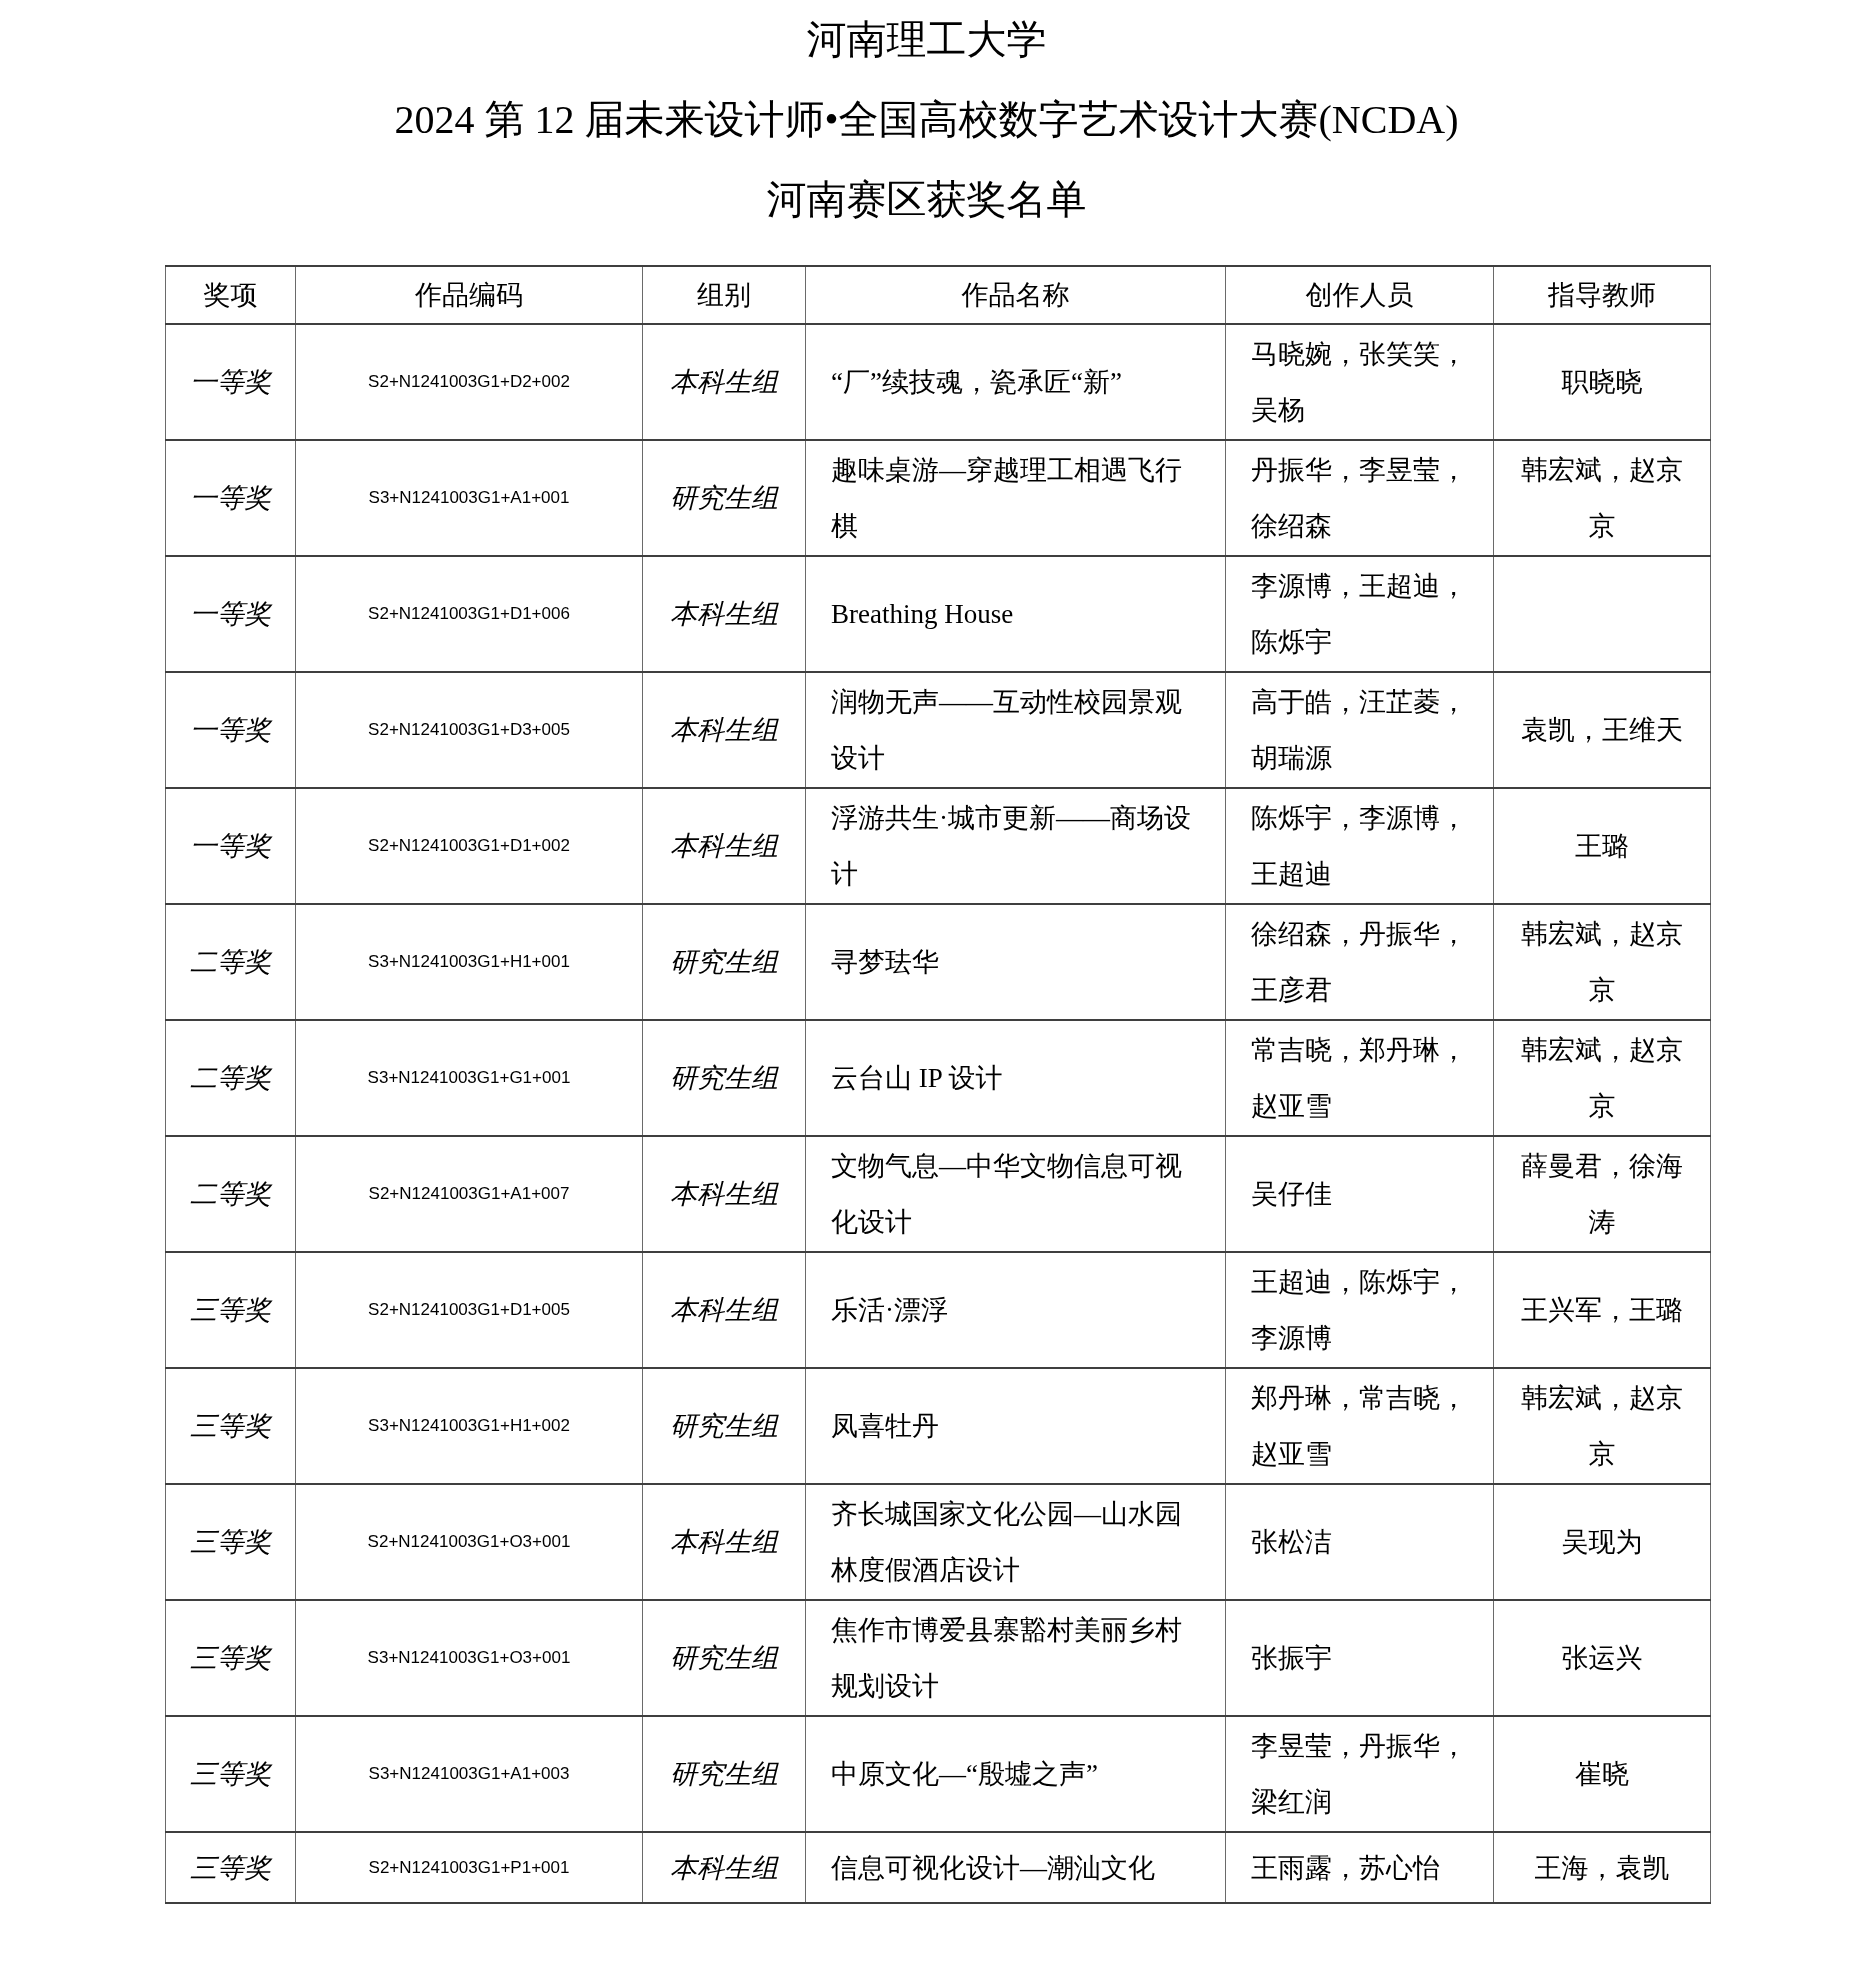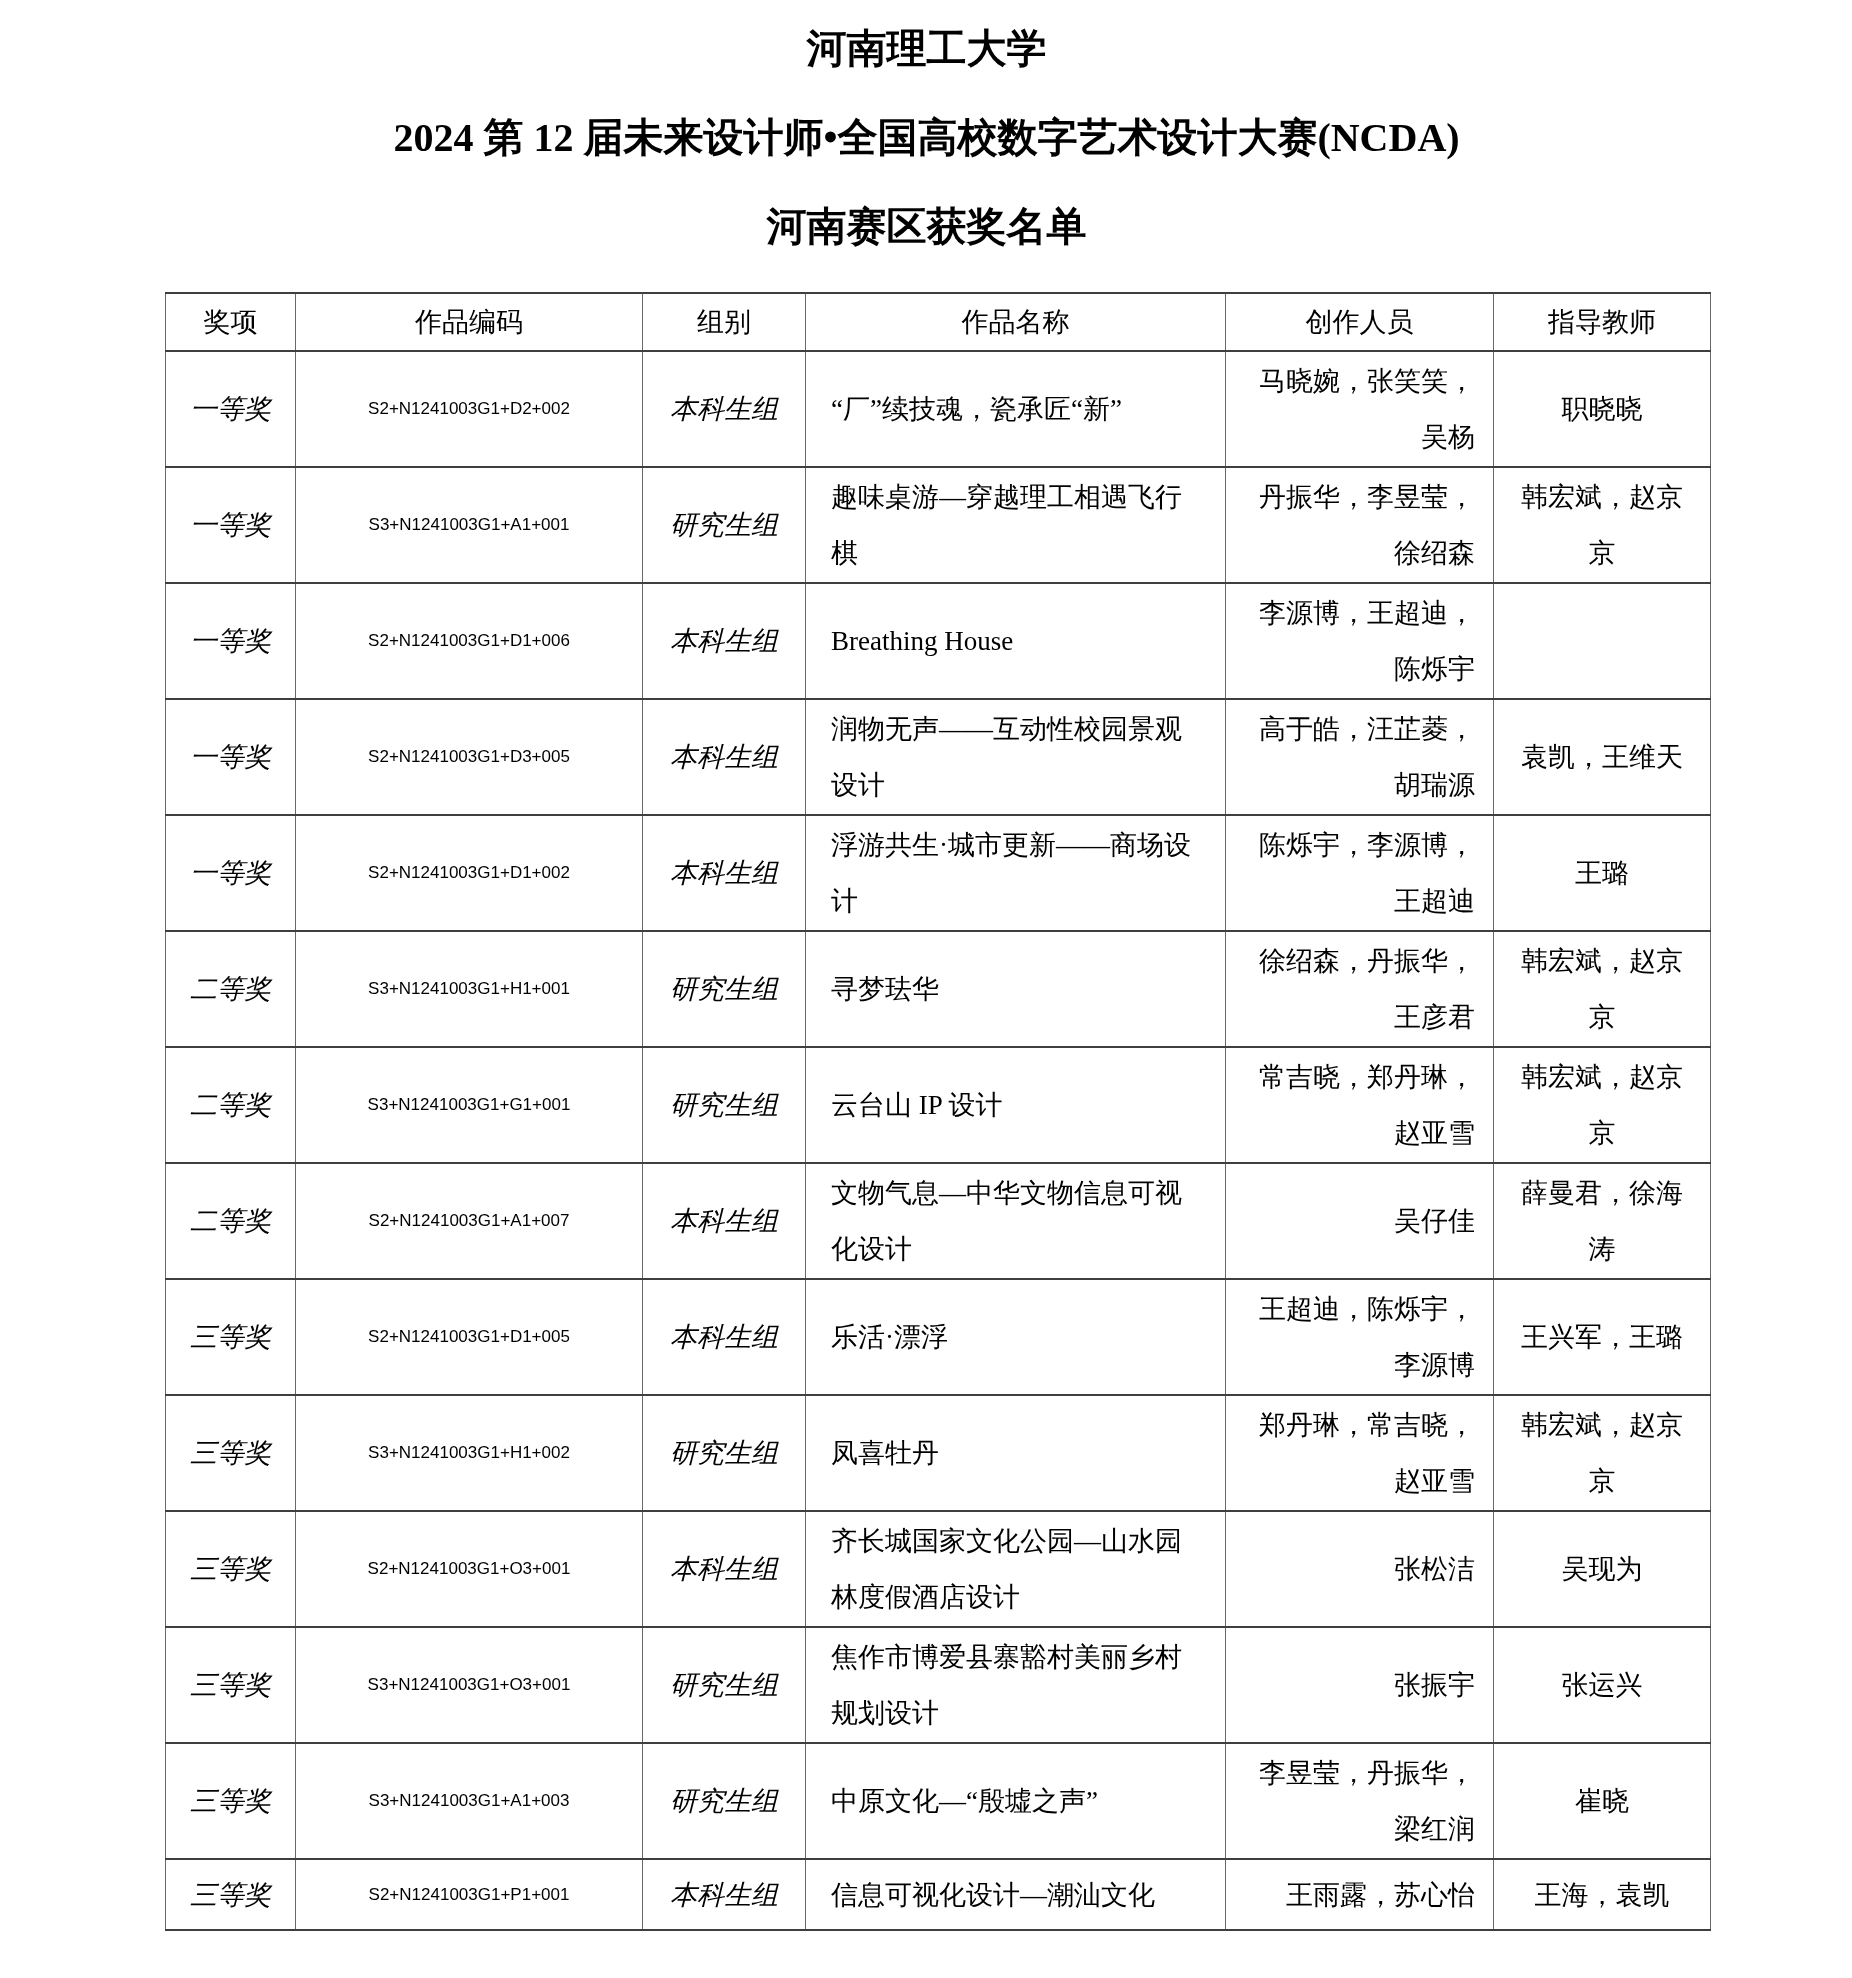--- a/index.html
+++ b/index.html
@@ -13,22 +13,22 @@
     position: relative;
     font-family: "Liberation Serif", serif;
     color: #000000;
     overflow: hidden;
   }
   .titles {
     padding-top: 0;
     text-align: center;
   }
   .title-line {
-    margin: 9px;
-    font-weight: bold;
+    margin: 0;
+    font-weight: normal;
     font-size: 40px;
     line-height: 80px;
     white-space: nowrap;
   }
   table.awards {
     border-collapse: collapse;
     table-layout: fixed;
     width: 1545px;
     margin: 25px 0 0 165px;
   }
@@ -54,21 +54,21 @@
   tbody tr { height: 116px; }
   tbody tr:last-child { height: 71px; }
   th { text-align: center; }
   .cell-award, .cell-group { text-align: center; font-style: italic; }
   .cell-code {
     text-align: center;
     font-family: "Liberation Sans", sans-serif;
     font-size: 17px;
   }
   .cell-title    { text-align: left; padding: 0 33px 0 25px; }
-  .cell-creators { text-align: right; padding: 0 18px 0 25px; }
+  .cell-creators { text-align: left; padding: 0 18px 0 25px; }
   .cell-advisors { text-align: center; padding: 0 25px; }
 </style>
 </head>
 <body>
 
 <div class="titles">
   <p class="title-line">河南理工大学</p>
   <p class="title-line">2024 第 12 届未来设计师•全国高校数字艺术设计大赛(NCDA)</p>
   <p class="title-line">河南赛区获奖名单</p>
 </div>

